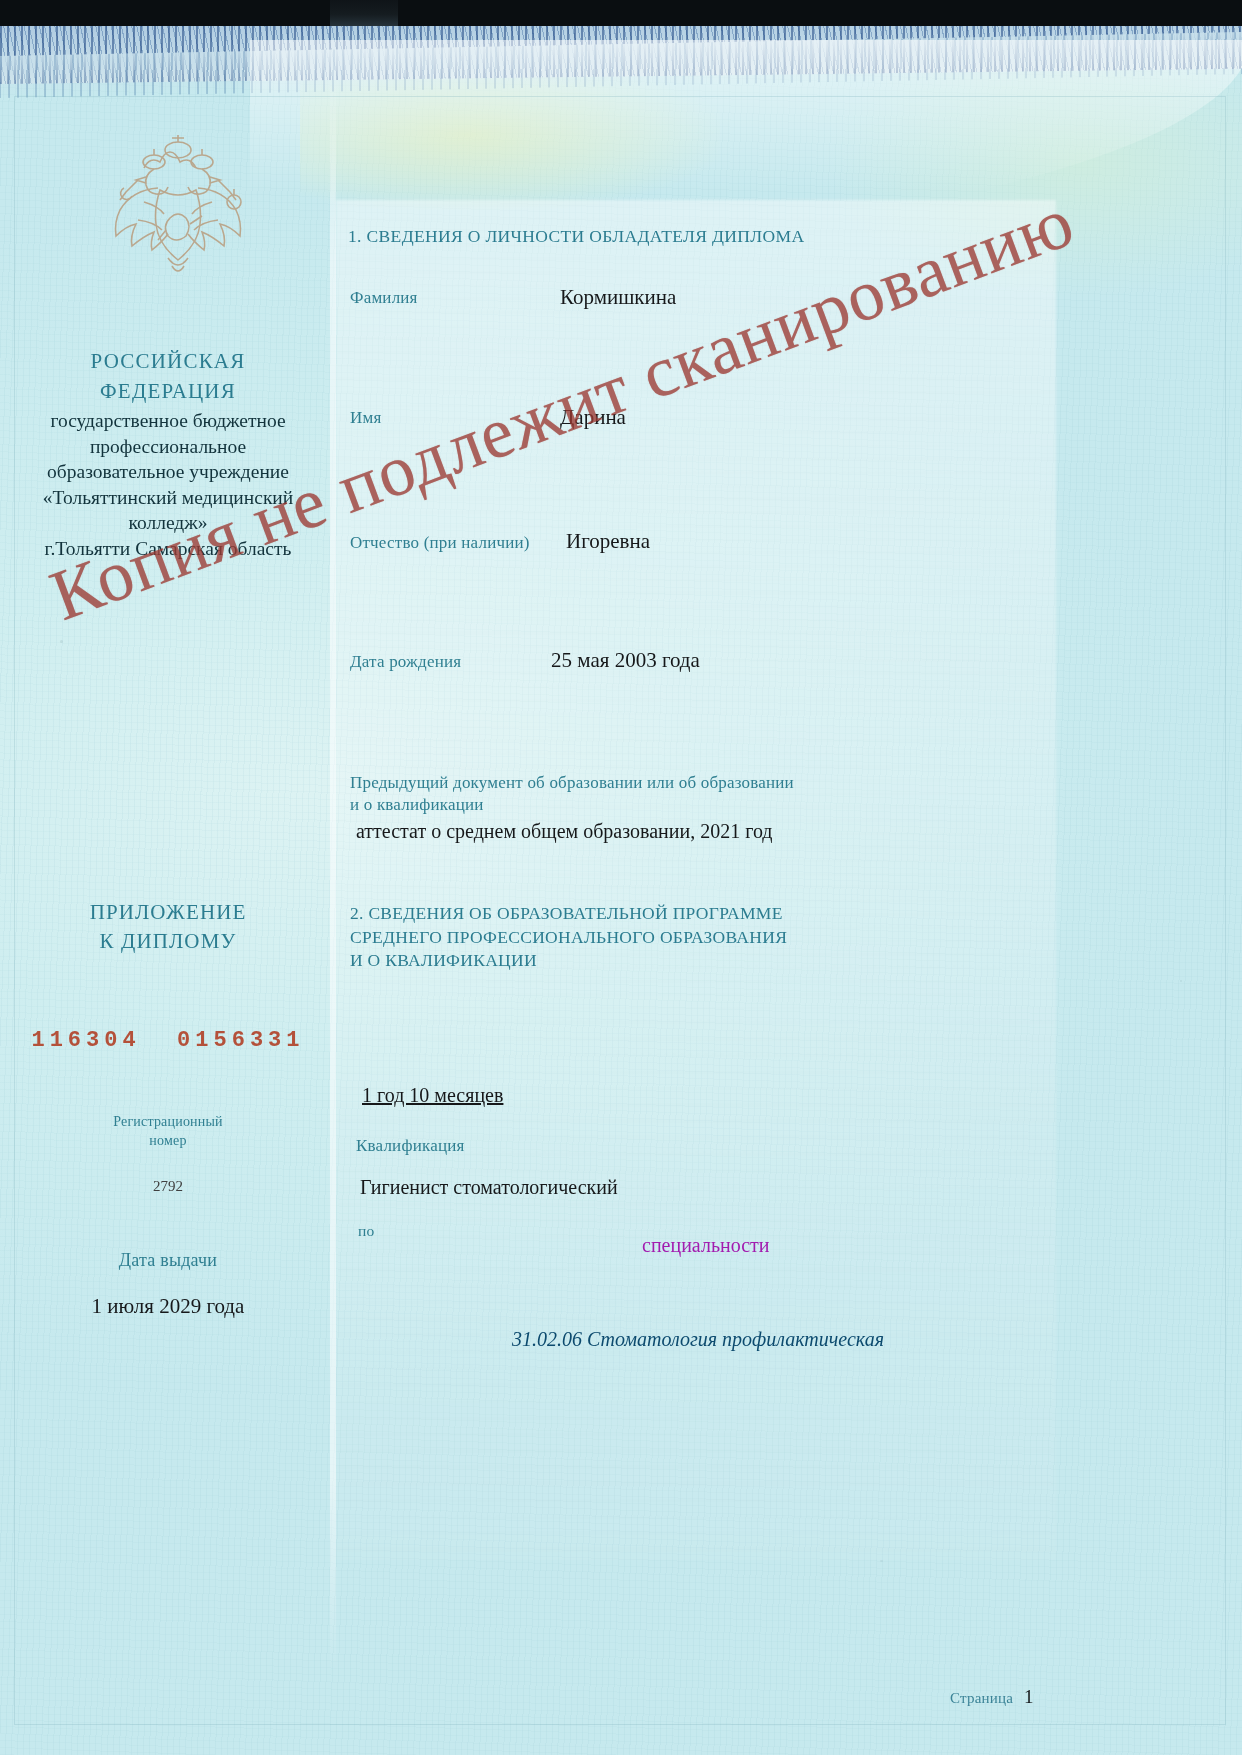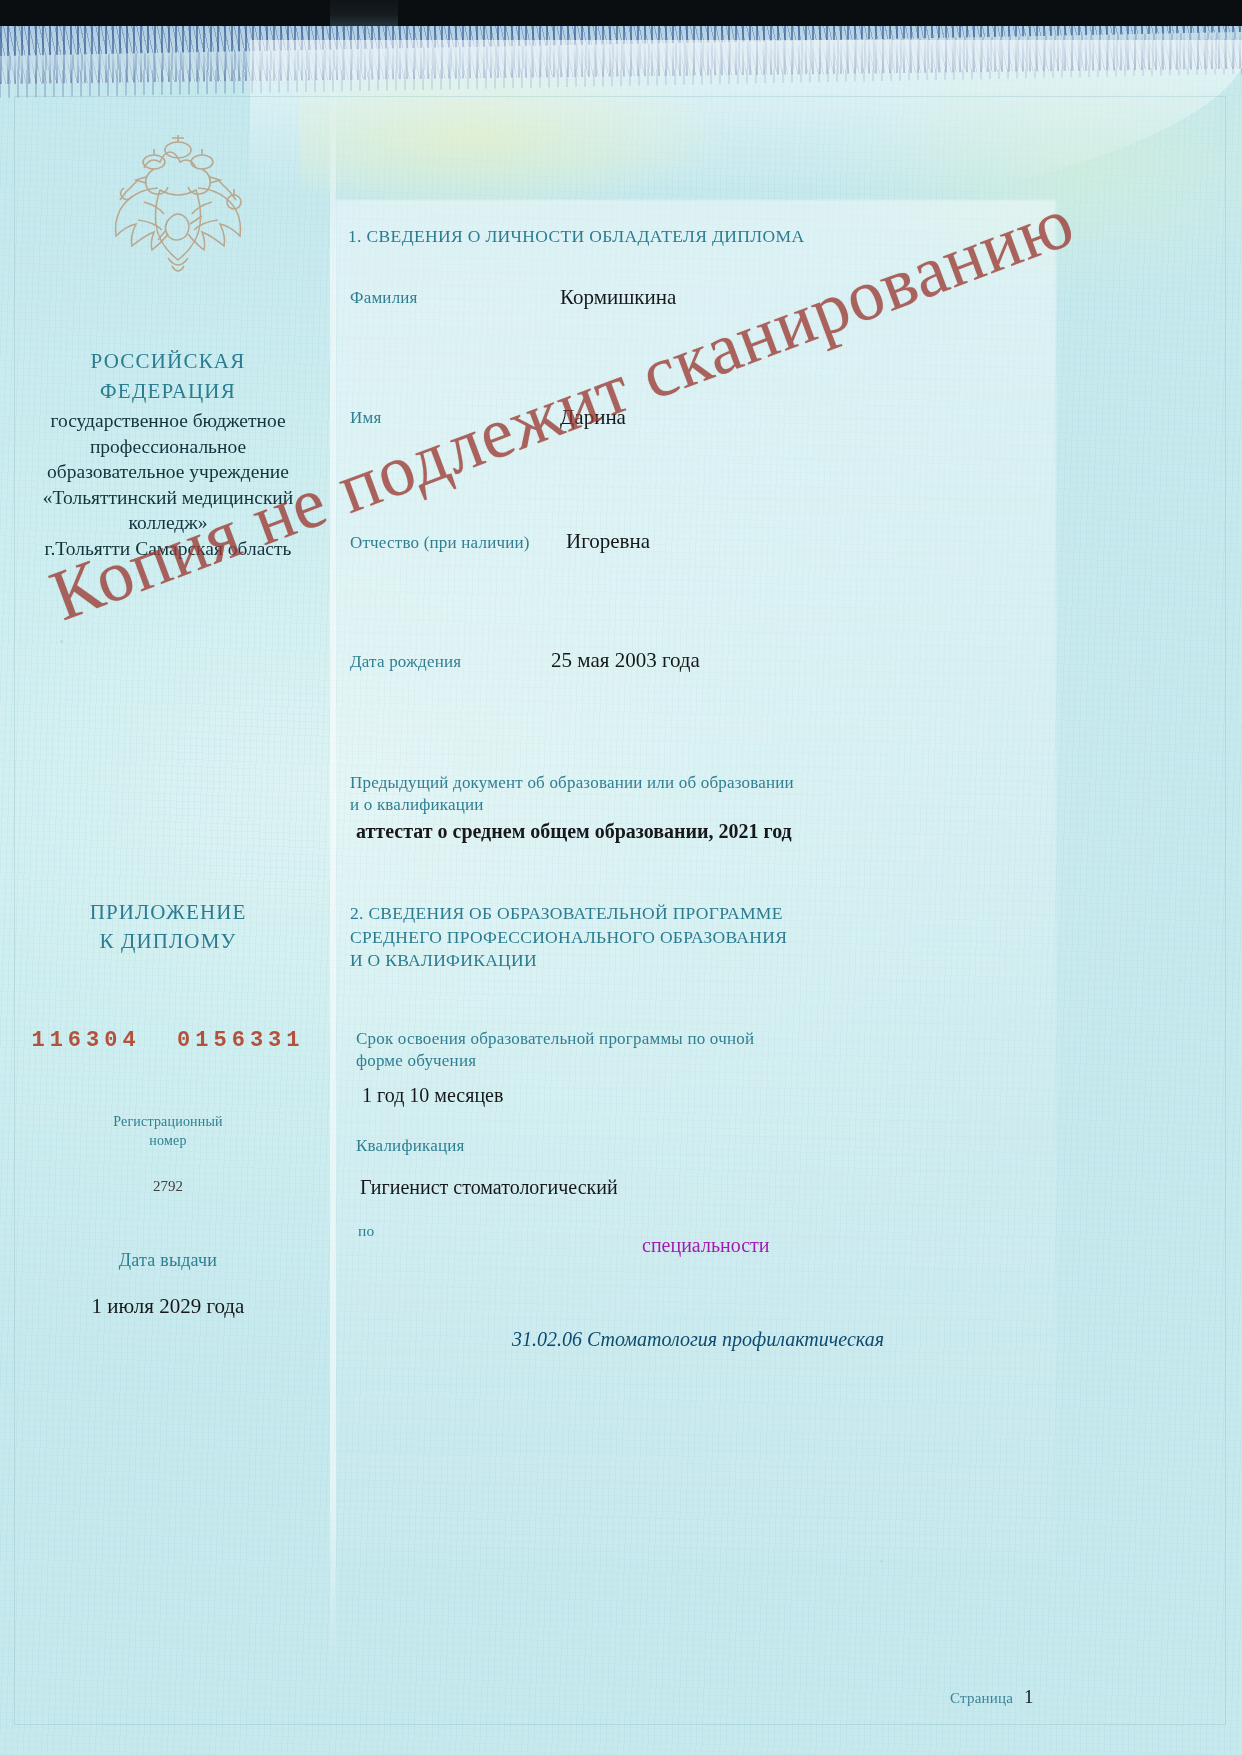--- a/index.html
+++ b/index.html
@@ -168,26 +168,26 @@
   #fam-label { left: 350px; top: 288px; }
   #fam-value { left: 560px; top: 285px; }
   #name-label { left: 350px; top: 408px; }
   #name-value { left: 560px; top: 405px; }
   #patr-label { left: 350px; top: 533px; }
   #patr-value { left: 566px; top: 529px; }
   #birth-label { left: 350px; top: 652px; text-align: right; }
   #birth-value { left: 551px; top: 648px; }
 
   #prev-label { left: 350px; top: 772px; width: 520px; line-height: 22px; }
-  #prev-value { left: 356px; top: 820px; font-size: 20px; font-weight: bold; }
+  #prev-value { left: 356px; top: 820px; font-size: 20px; }
 
   #sec2-title { left: 350px; top: 902px; font-size: 17.5px; color: #2b7c90; letter-spacing: .3px; line-height: 23.5px; }
 
   #term-label { left: 356px; top: 1028px; width: 470px; line-height: 22px; }
-  #term-value { left: 362px; top: 1084px; font-size: 20px; }
+  #term-value { left: 362px; top: 1084px; font-size: 20px; text-decoration: underline; }
 
   #qual-label { left: 356px; top: 1136px; }
   #qual-value { left: 360px; top: 1176px; font-size: 20px; }
 
   #po-label { left: 358px; top: 1222px; font-size: 15.5px; }
   #spec-word { left: 642px; top: 1234px; font-size: 20px; color: #a21caf; }
   #spec-value { left: 512px; top: 1328px; font-size: 20px; color: #0c4a6e; font-style: italic; }
 
   #page-label { left: 950px; top: 1690px; font-size: 15px; color: #3b8397; }
   #page-number { left: 1024px; top: 1686px; font-size: 19px; color: #16181a; }
@@ -307,22 +307,20 @@
   <div class="t val field-value" id="birth-value">25 мая 2003 года</div>
 
   <div class="t lbl field-label" id="prev-label">Предыдущий документ об образовании или об образовании
 и о квалификации</div>
   <div class="t val" id="prev-value">аттестат о среднем общем образовании, 2021 год</div>
 
   <div class="t lbl" id="sec2-title">2. СВЕДЕНИЯ ОБ ОБРАЗОВАТЕЛЬНОЙ ПРОГРАММЕ
 СРЕДНЕГО ПРОФЕССИОНАЛЬНОГО ОБРАЗОВАНИЯ
 И О КВАЛИФИКАЦИИ</div>
 
-  <div class="t lbl field-label" id="term-label">Срок освоения образовательной программы по очной
-форме обучения</div>
   <div class="t val" id="term-value">1 год 10 месяцев</div>
 
   <div class="t lbl field-label" id="qual-label">Квалификация</div>
   <div class="t val" id="qual-value">Гигиенист стоматологический</div>
 
   <div class="t lbl" id="po-label">по</div>
   <div class="t val" id="spec-word">специальности</div>
   <div class="t val" id="spec-value">31.02.06 Стоматология профилактическая</div>
 
   <div class="t lbl" id="page-label">Страница</div>

